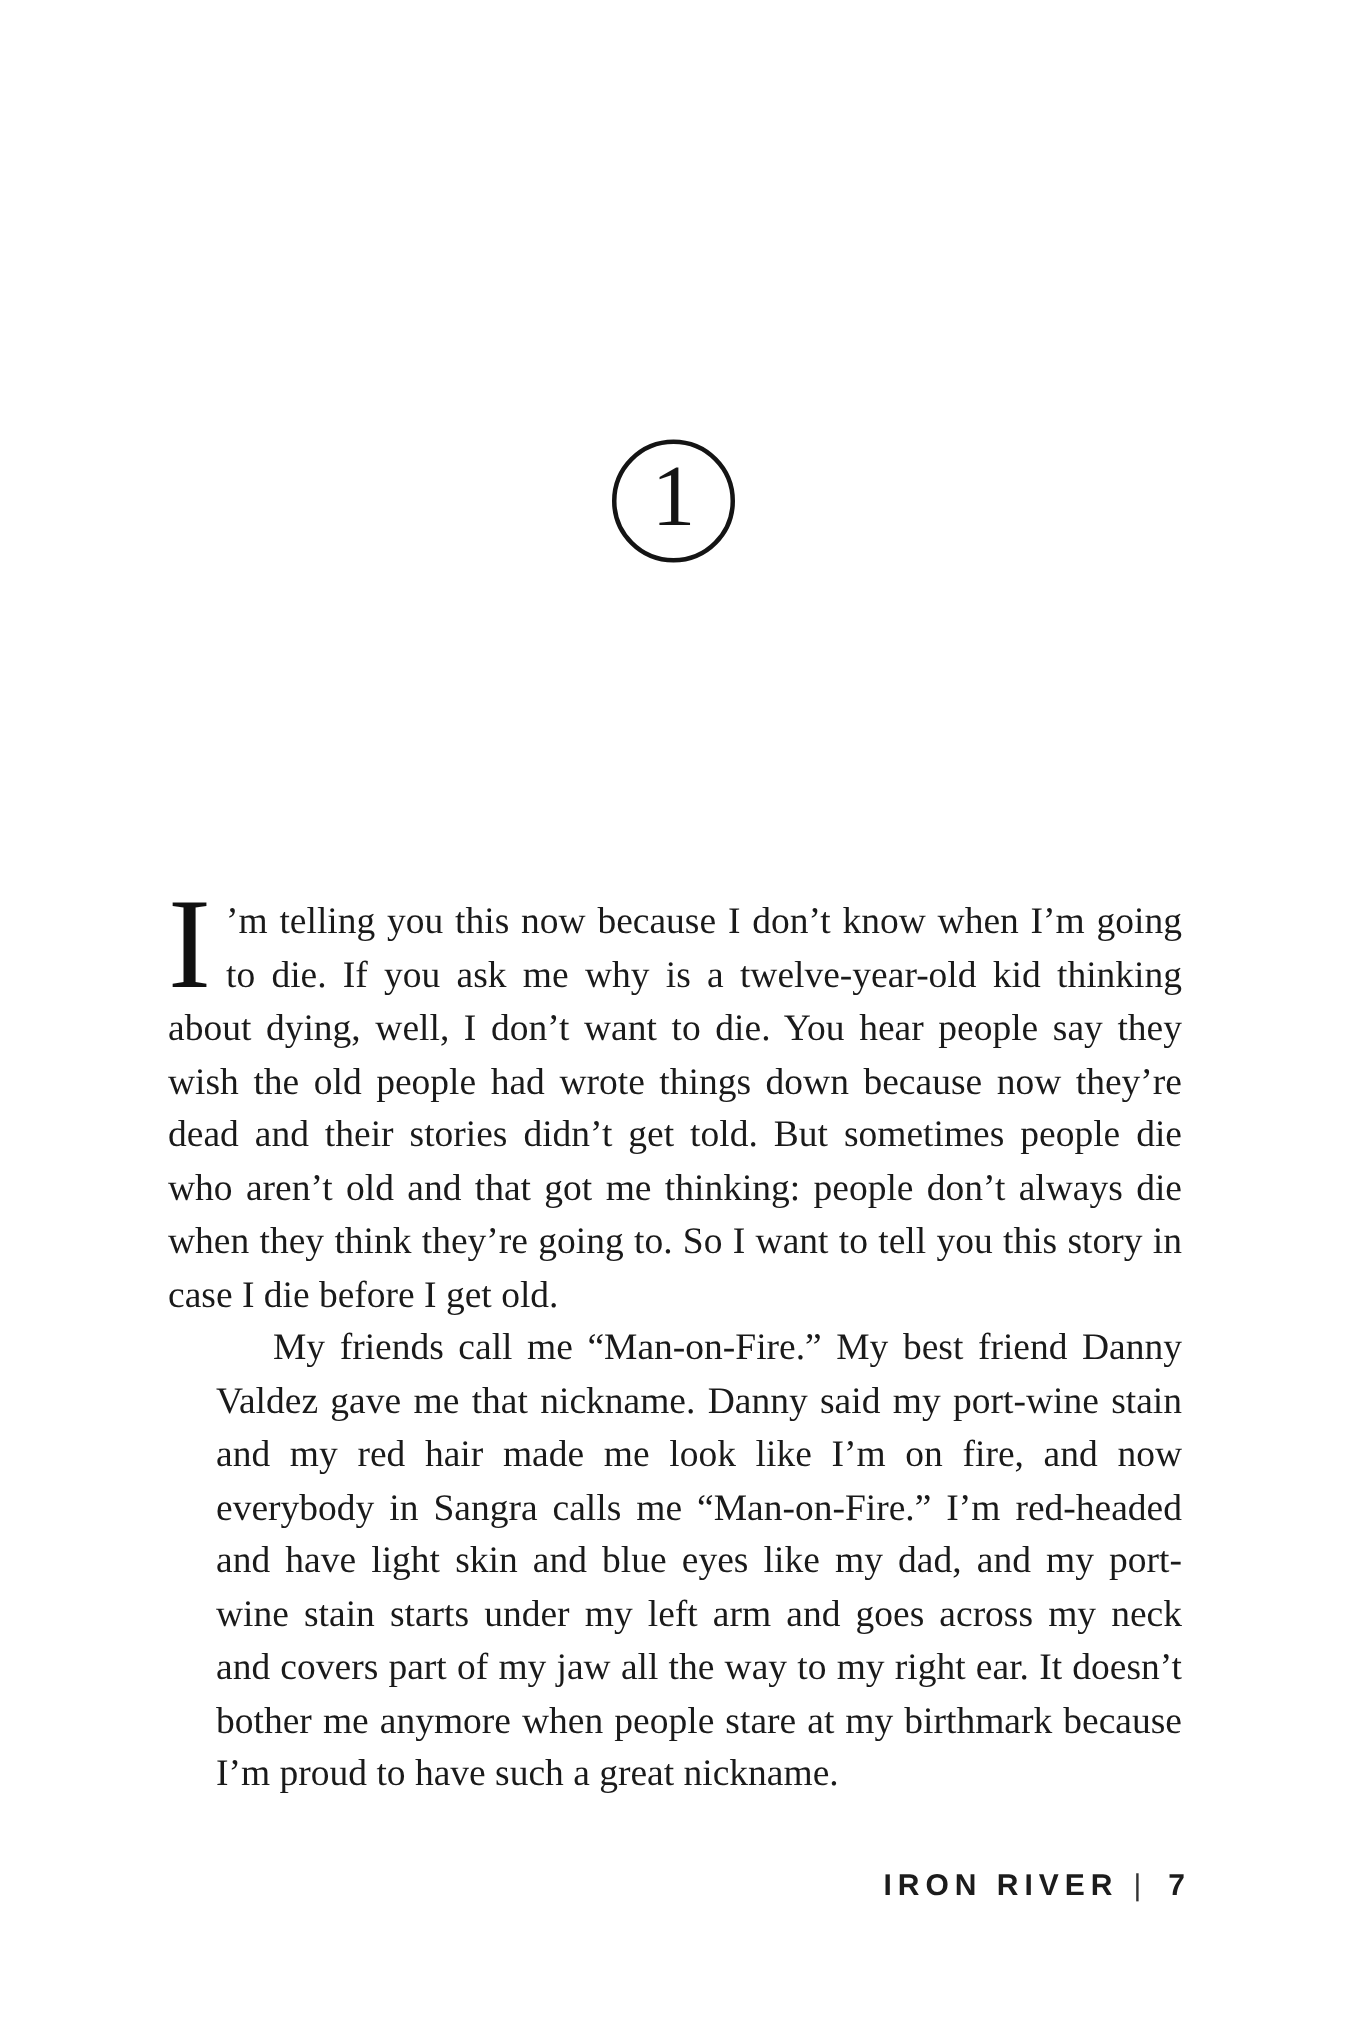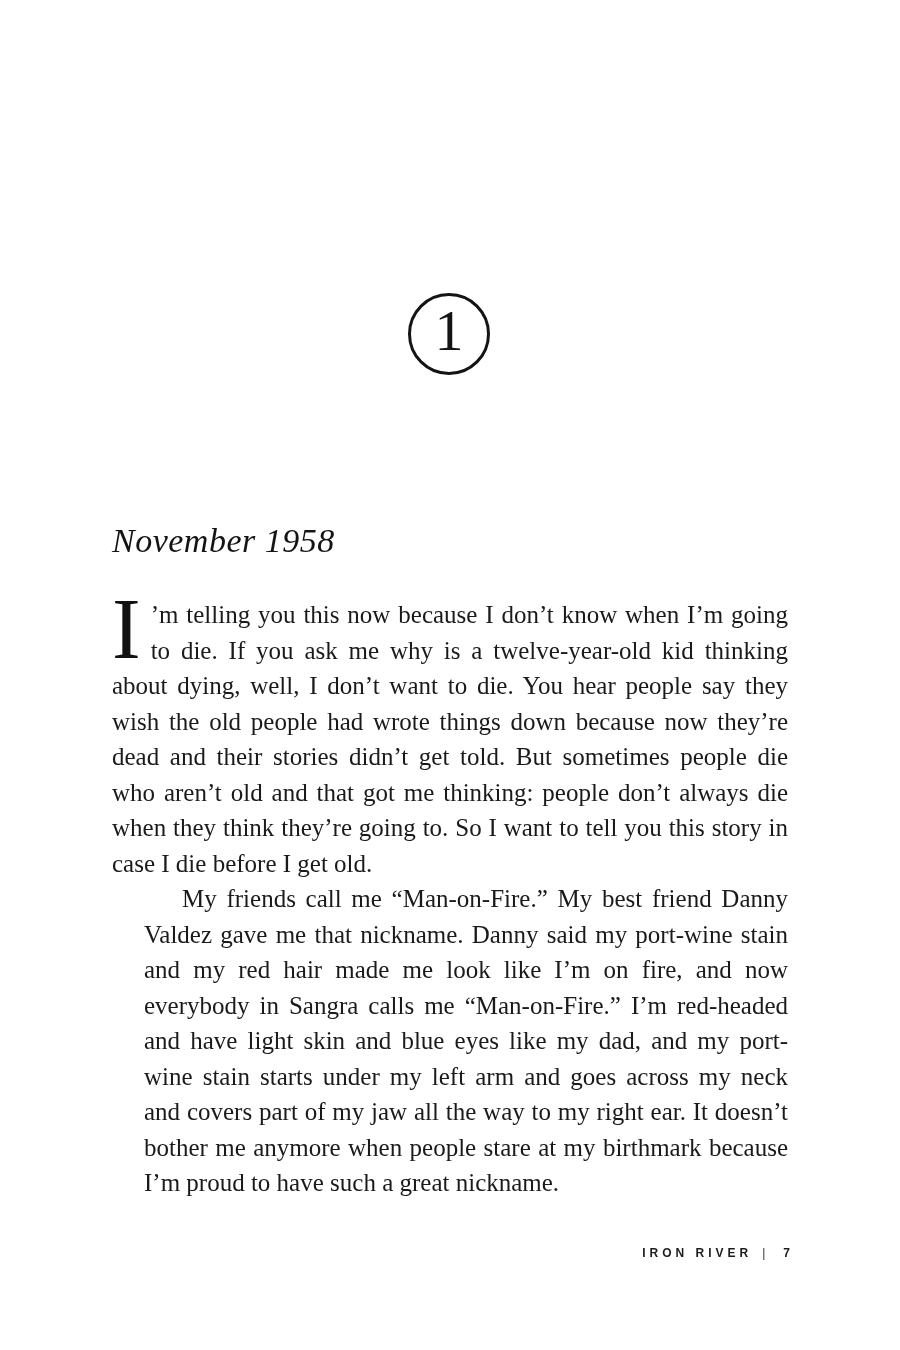--- a/index.html
+++ b/index.html
@@ -60,21 +60,21 @@
     line-height: 60px;
     height: 62px;
     padding: 2px 10px 0 0;
     color: #111111;
   }
   .running-footer {
     position: absolute;
     top: 1246px;
     right: 110px;
     font-family: "Liberation Sans", sans-serif;
-    font-size: 12px;
+    font-size: 20px;
     font-weight: bold;
     letter-spacing: 4px;
     color: #1c1c1c;
     display: flex;
     align-items: center;
     padding-left: 12px;
   }
   .running-footer .sep {
     margin: 0 14px 0 10px;
     font-weight: normal;
@@ -86,21 +86,20 @@
 </style>
 </head>
 <body>
 
 <div class="page">
 
   <div class="chapter-badge">
     <span class="chapter-number">1</span>
   </div>
 
-  <h2 class="section-date">November 1958</h2>
 
   <div class="body-text">
     <p>
       <span class="drop-cap">I</span><span>’m telling you this now because I don’t know when I’m going to die. If you ask me why is a twelve-year-old kid thinking about dying, well, I don’t want to die. You hear people say they wish the old people had wrote things down because now they’re dead and their stories didn’t get told. But sometimes people die who aren’t old and that got me thinking: people don’t always die when they think they’re going to. So I want to tell you this story in case I die before I get old.</span>
     </p>
     <p class="indented">My friends call me “Man-on-Fire.” My best friend Danny Valdez gave me that nickname. Danny said my port-wine stain and my red hair made me look like I’m on fire, and now everybody in Sangra calls me “Man-on-Fire.” I’m red-headed and have light skin and blue eyes like my dad, and my port-wine stain starts under my left arm and goes across my neck and covers part of my jaw all the way to my right ear. It doesn’t bother me anymore when people stare at my birthmark because I’m proud to have such a great nickname.</p>
   </div>
 
   <div class="running-footer">
     <span>IRON RIVER</span>

